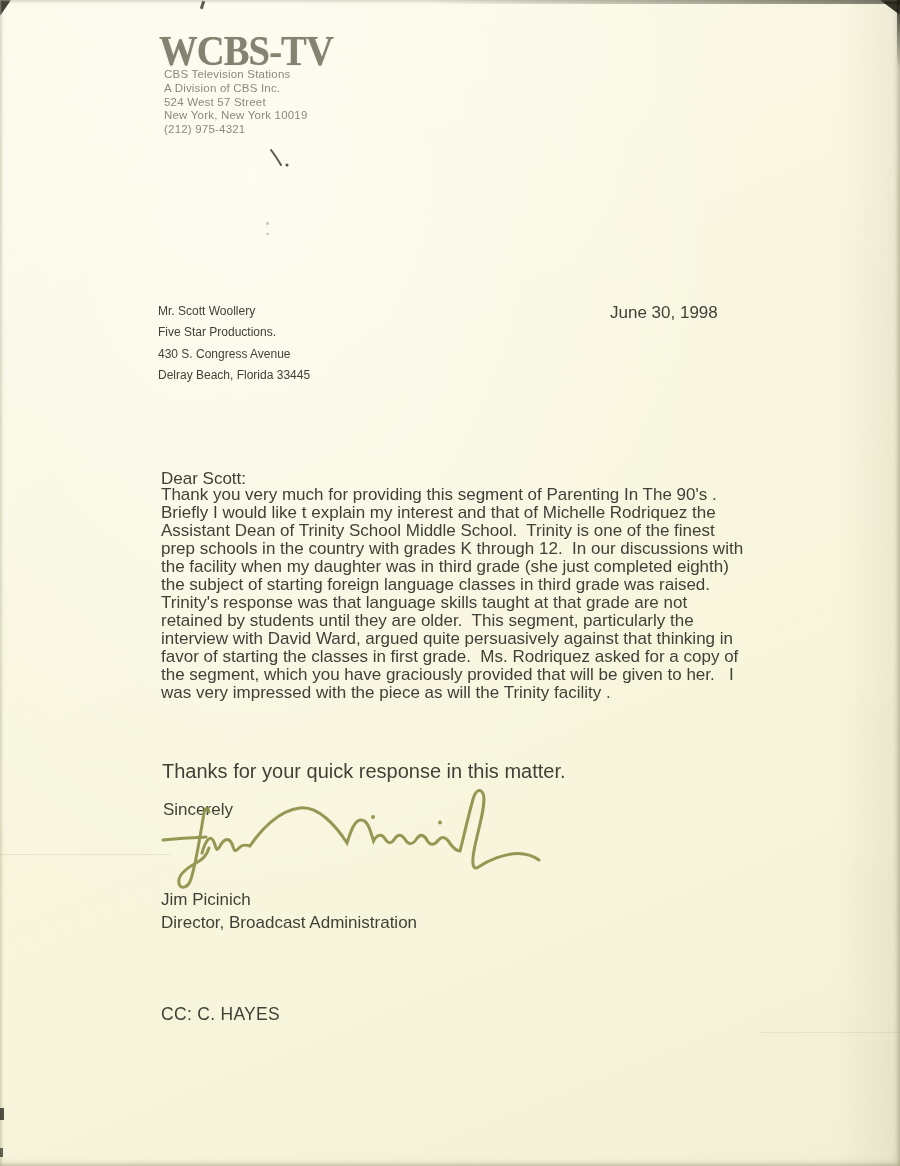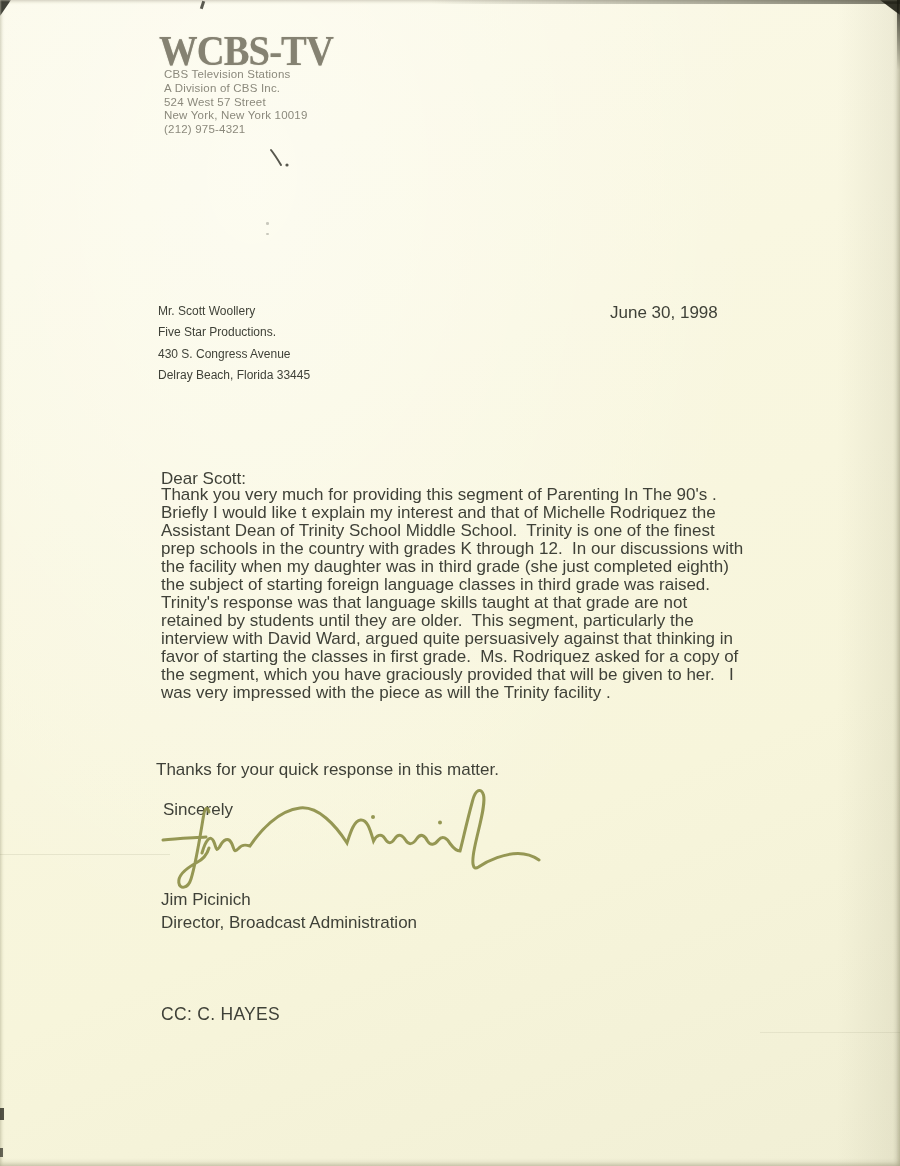--- a/index.html
+++ b/index.html
@@ -42,21 +42,21 @@
     font-size:11.5px;line-height:13.8px;
     color:var(--letterhead-ink);
     letter-spacing:.2px;
   }
 
   
   .recipient{left:158px;top:301px;font-size:12px;line-height:21.4px;}
   .date{left:610px;top:303px;font-size:17px;}
   .salutation{left:161px;top:446px;font-size:17px;margin-top:23px;}
   .para1{left:161px;top:486px;font-size:17px;line-height:18px;width:690px;}
-  .para2{left:156px;top:760px;font-size:17px;}
+  .para2{left:162px;top:760px;font-size:20px;}
   .valediction{left:163px;top:800px;font-size:17px;}
   .signer{left:161px;top:888px;font-size:17px;line-height:23.4px;}
   .cc{left:161px;top:965px;font-size:17.5px;letter-spacing:.3px;margin-top:39px;}
 
   
   .signature{left:150px;top:783px;}
 
   
   .corner-tl{left:0;top:0;width:11px;height:16px;
     background:#23231a;clip-path:polygon(0 0,100% 0,0 100%);

